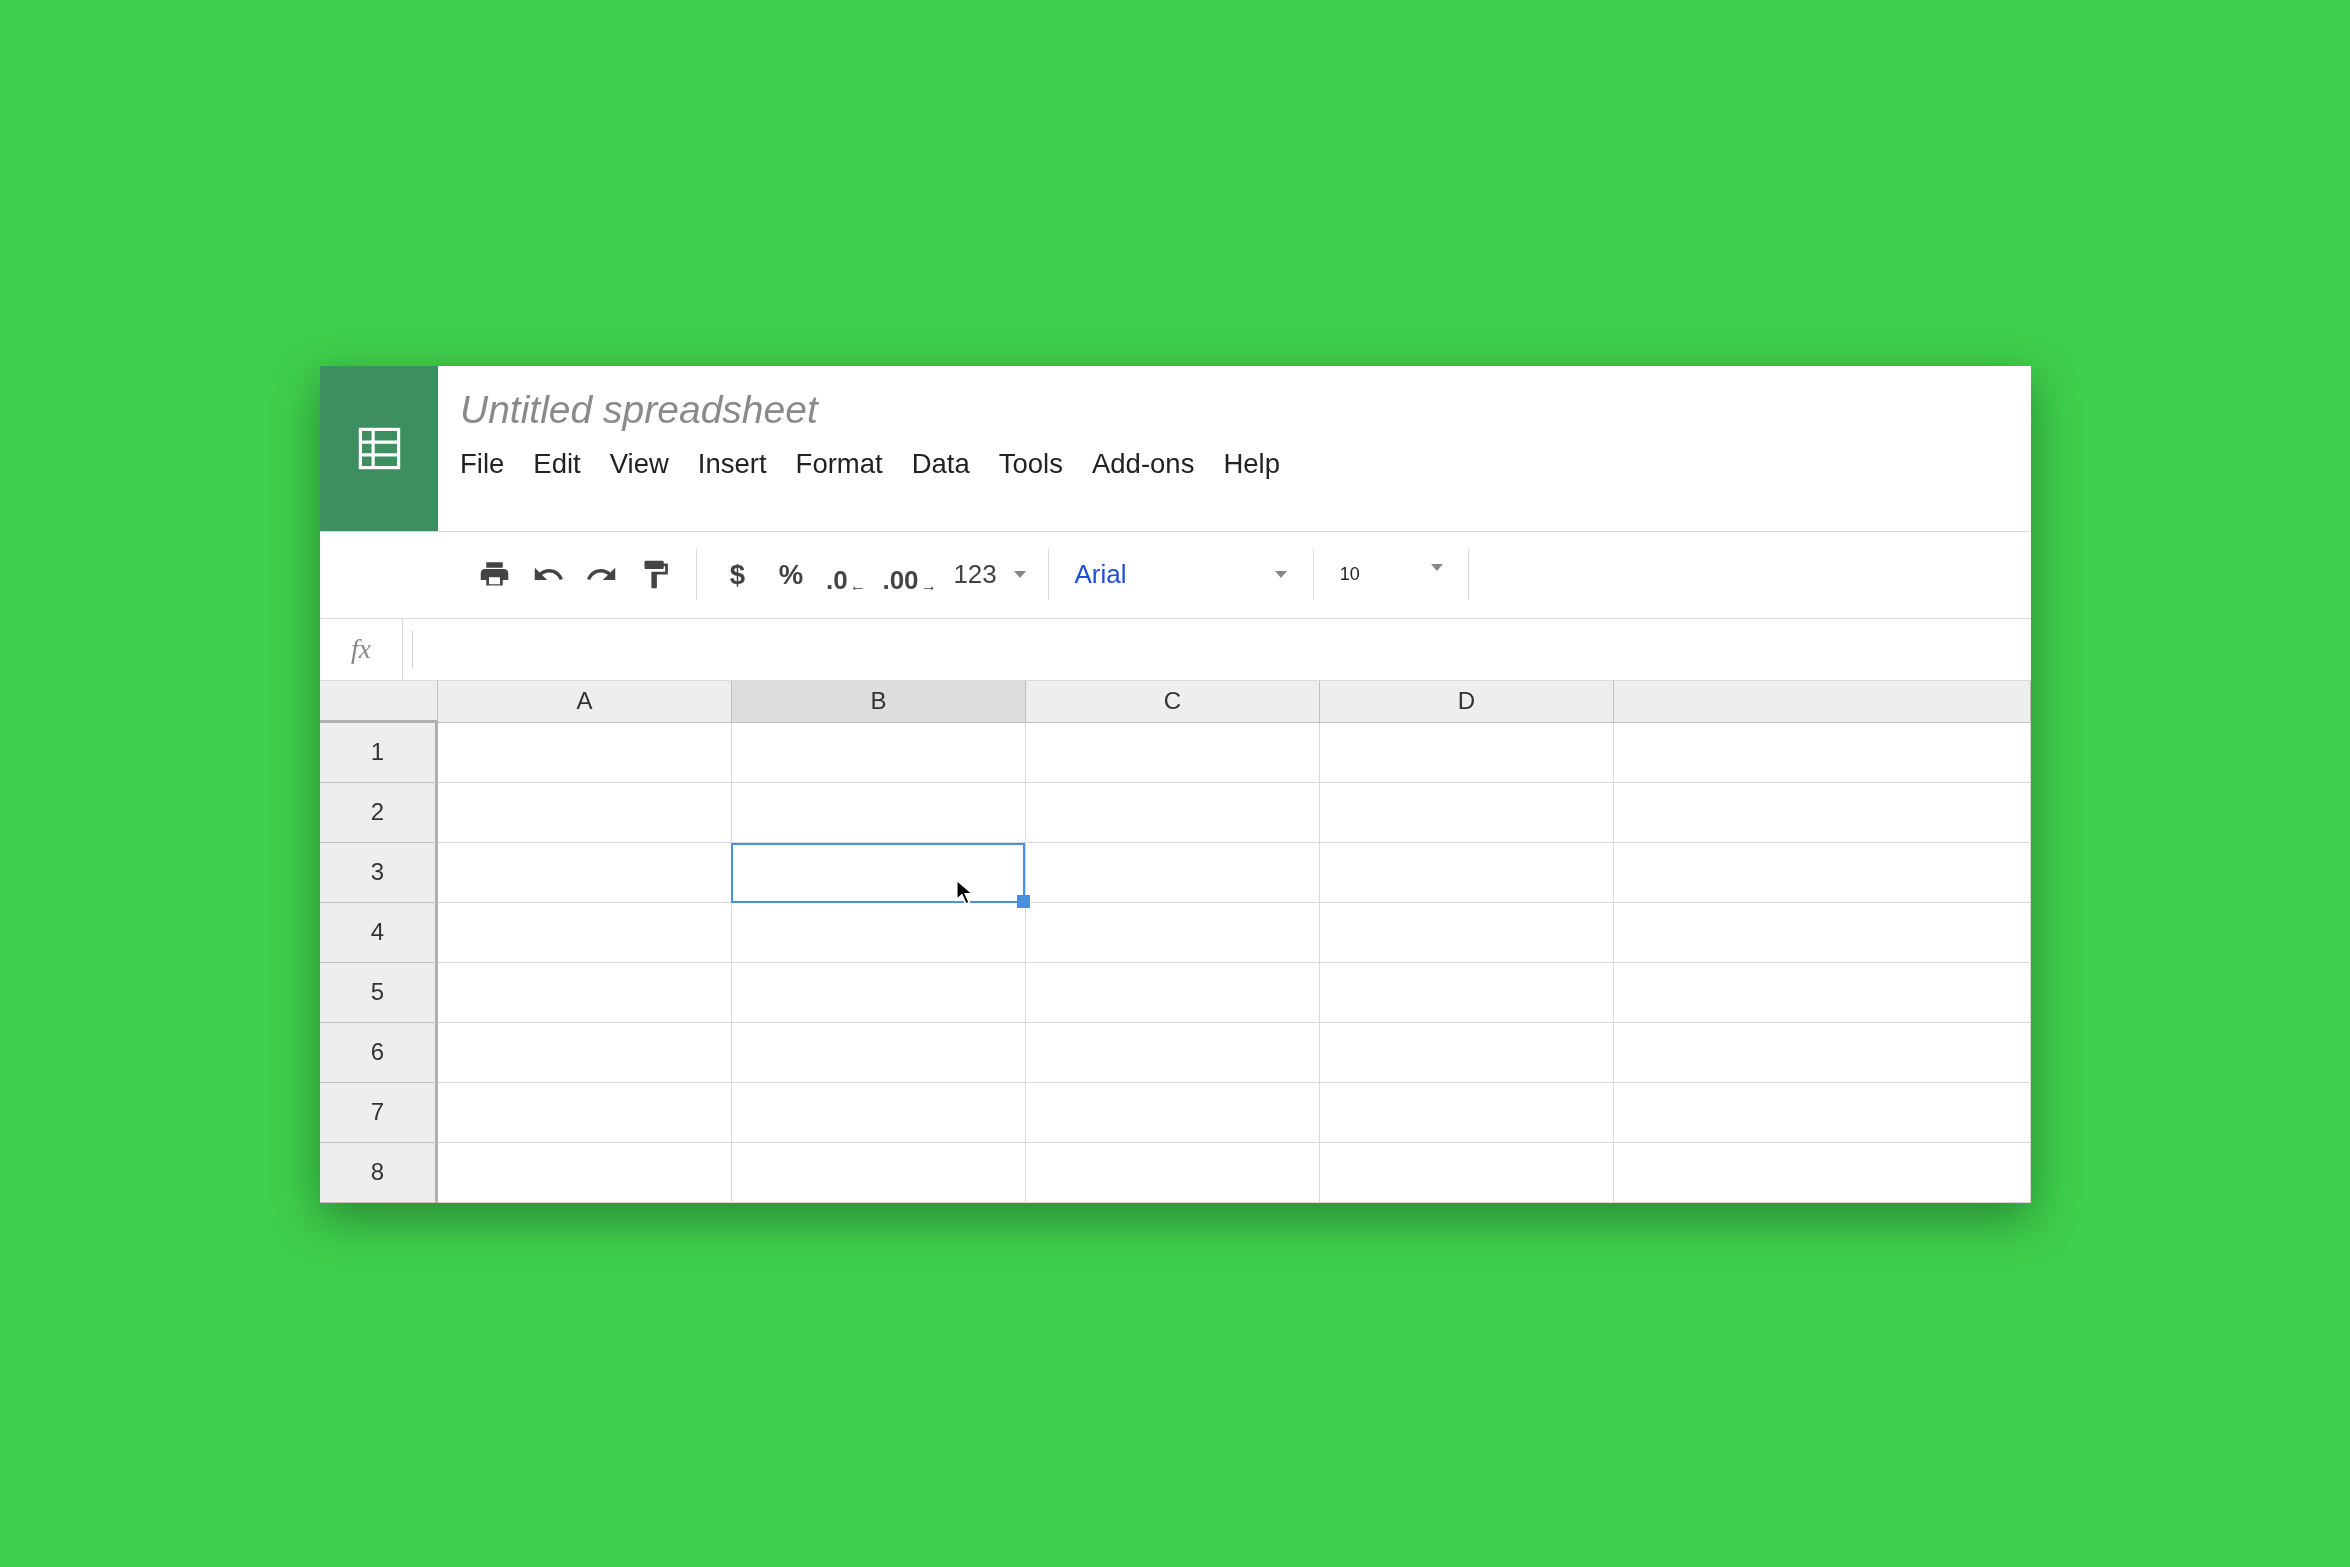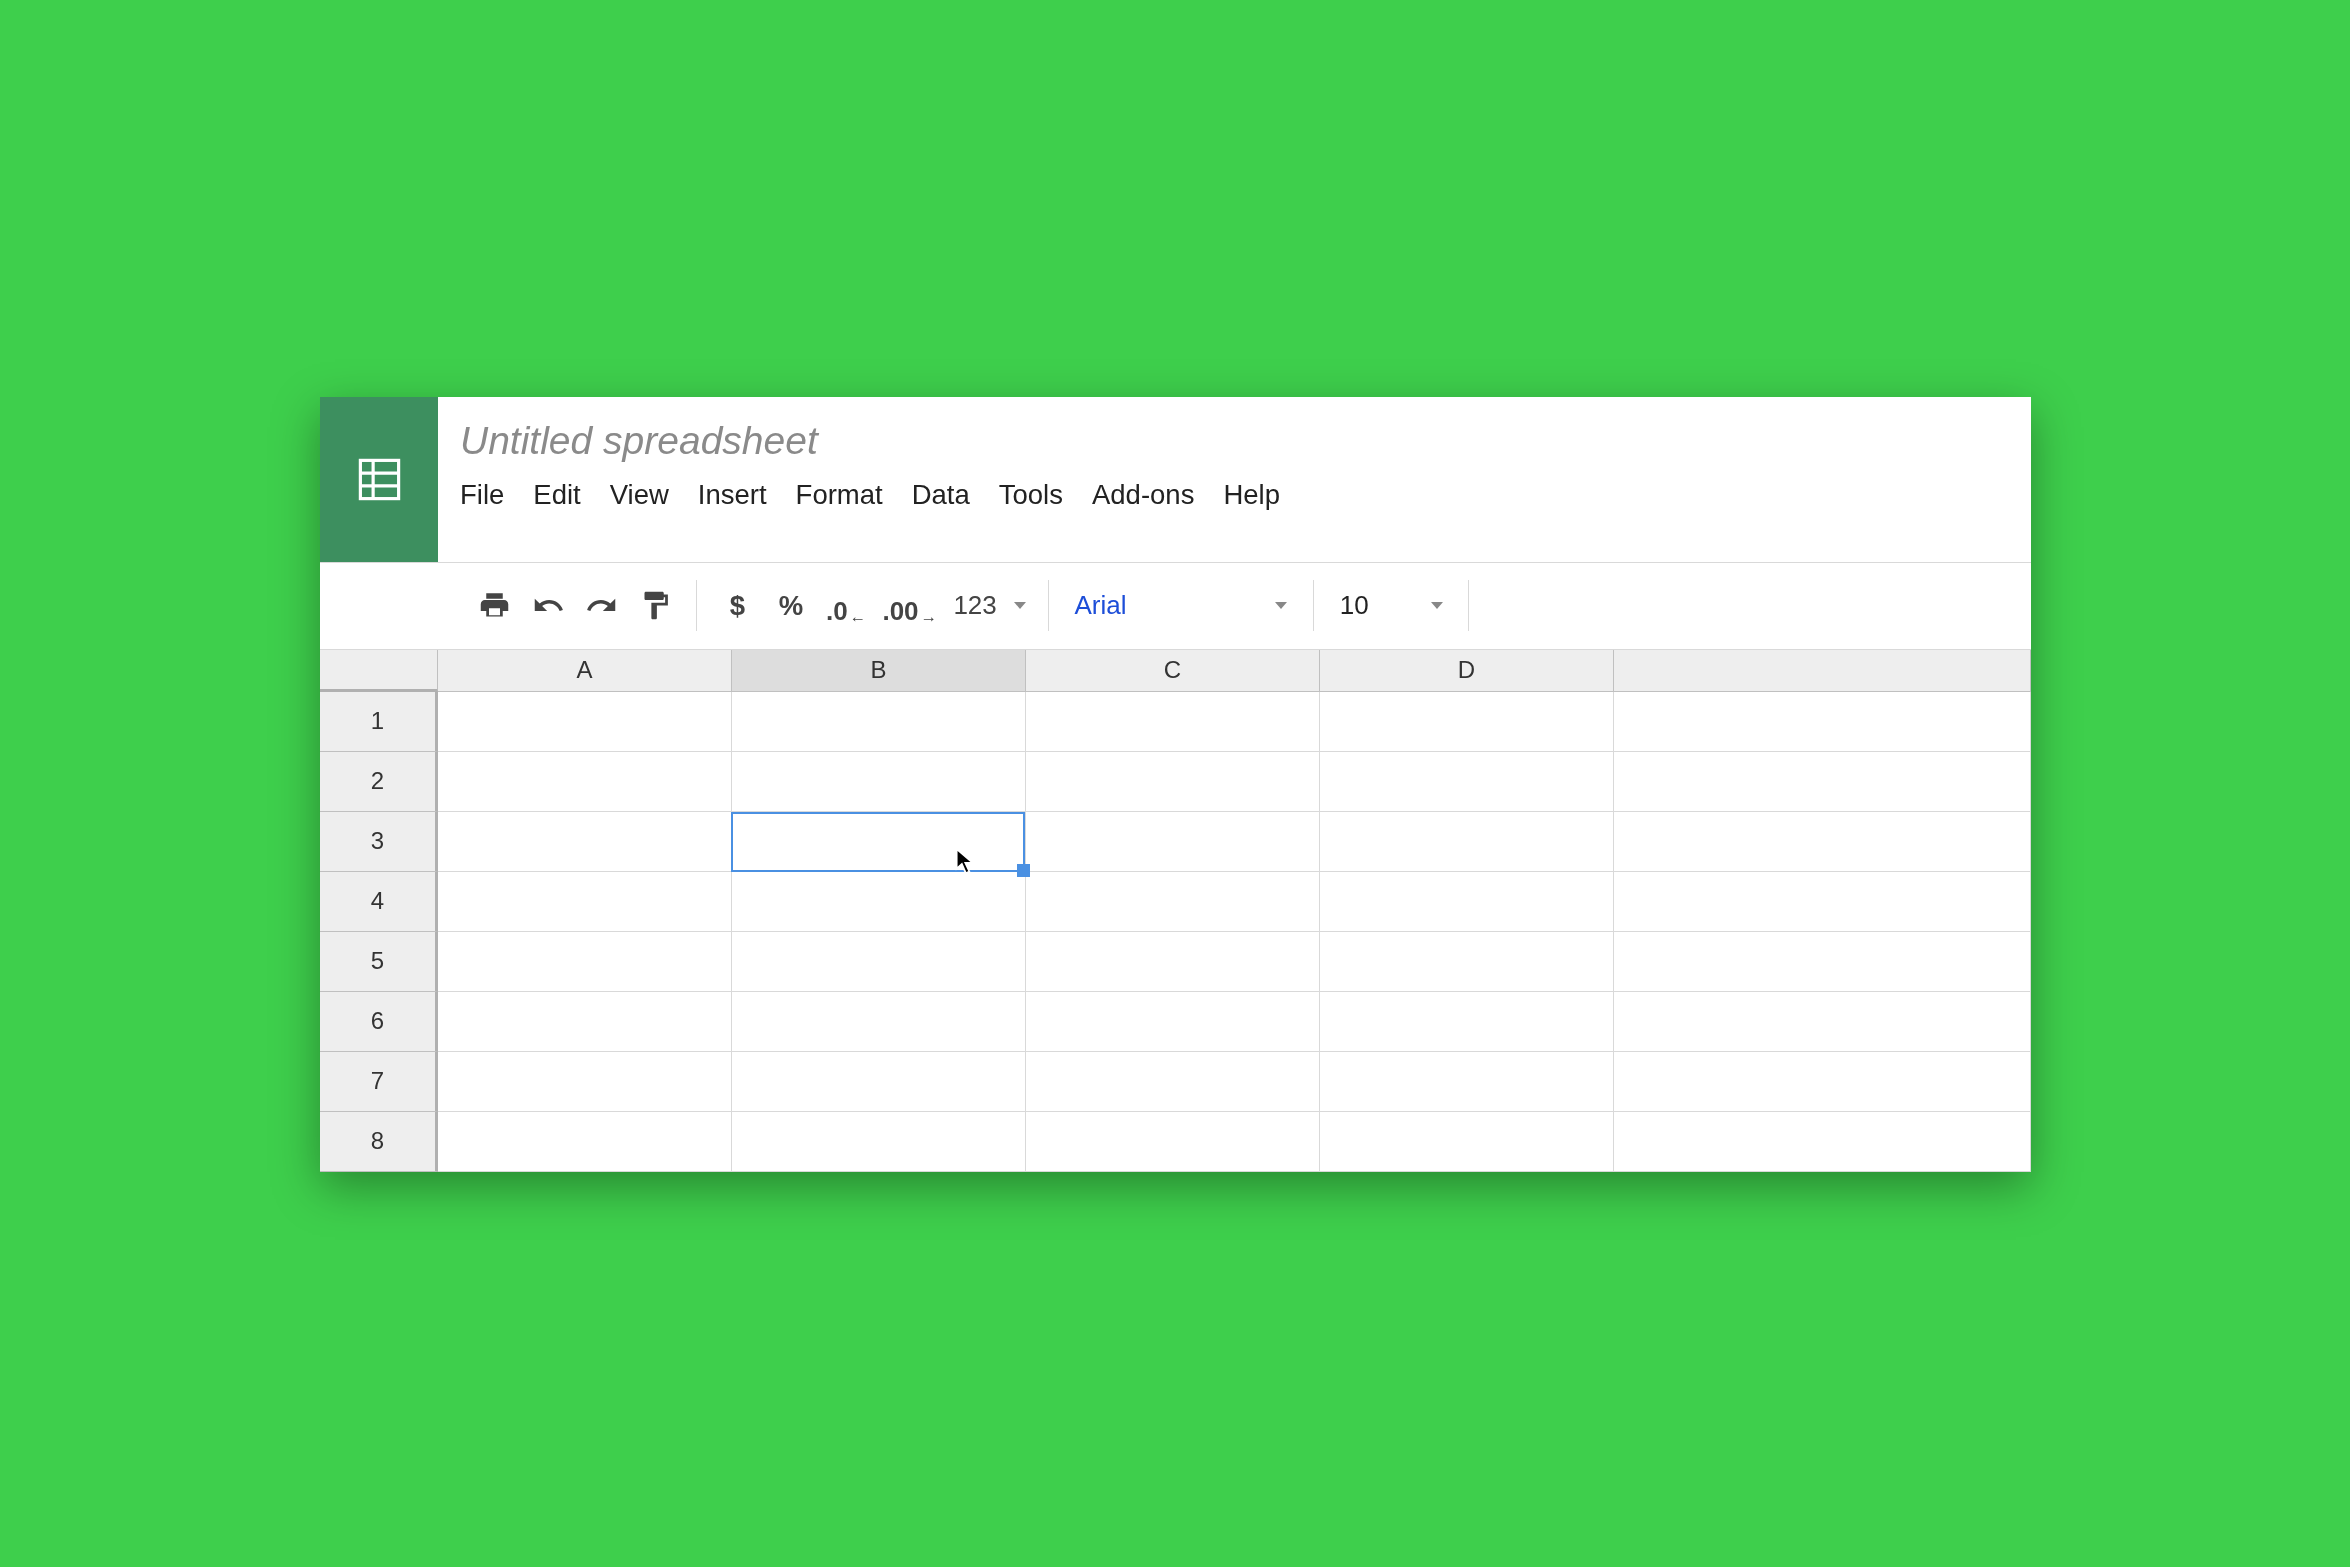--- a/index.html
+++ b/index.html
@@ -97,24 +97,24 @@
       align-items: center;
       justify-content: space-between;
       padding: 0 22px;
       font-size: 26px;
       color: #1d4ed8;
       cursor: pointer;
     }
     .size-select {
       width: 147px;
       display: flex;
-      align-items: center;
+      align-items: flex-start;
       justify-content: space-between;
       padding: 0 22px;
-      font-size: 26px;
+      font-size: 18px;
       color: #222;
       cursor: pointer;
     }
     .dropdown-arrow {
       width: 0; height: 0;
       border-left: 6.4px solid transparent;
       border-right: 6.4px solid transparent;
       border-top: 7.3px solid #888;
     }
     
@@ -312,20 +312,25 @@
       <span class="dropdown-arrow"></span>
     </div>
     <div class="tool-sep"></div>
     <div class="size-select">
       <span>10</span>
       <span class="dropdown-arrow"></span>
     </div>
     <div class="tool-sep"></div>
   </div>
 
+  <div class="formula-bar">
+    <div class="fx-label">fx</div>
+    <div class="fx-sep-inner"></div>
+    <input class="formula-input" value="" style="">
+  </div>
 
   <div class="grid">
     <div class="col-headers">
       <div class="corner-cell"></div>
       <div class="col-header">A</div>
       <div class="col-header selected">B</div>
       <div class="col-header">C</div>
       <div class="col-header">D</div>
       <div class="col-header last"></div>
     </div>

